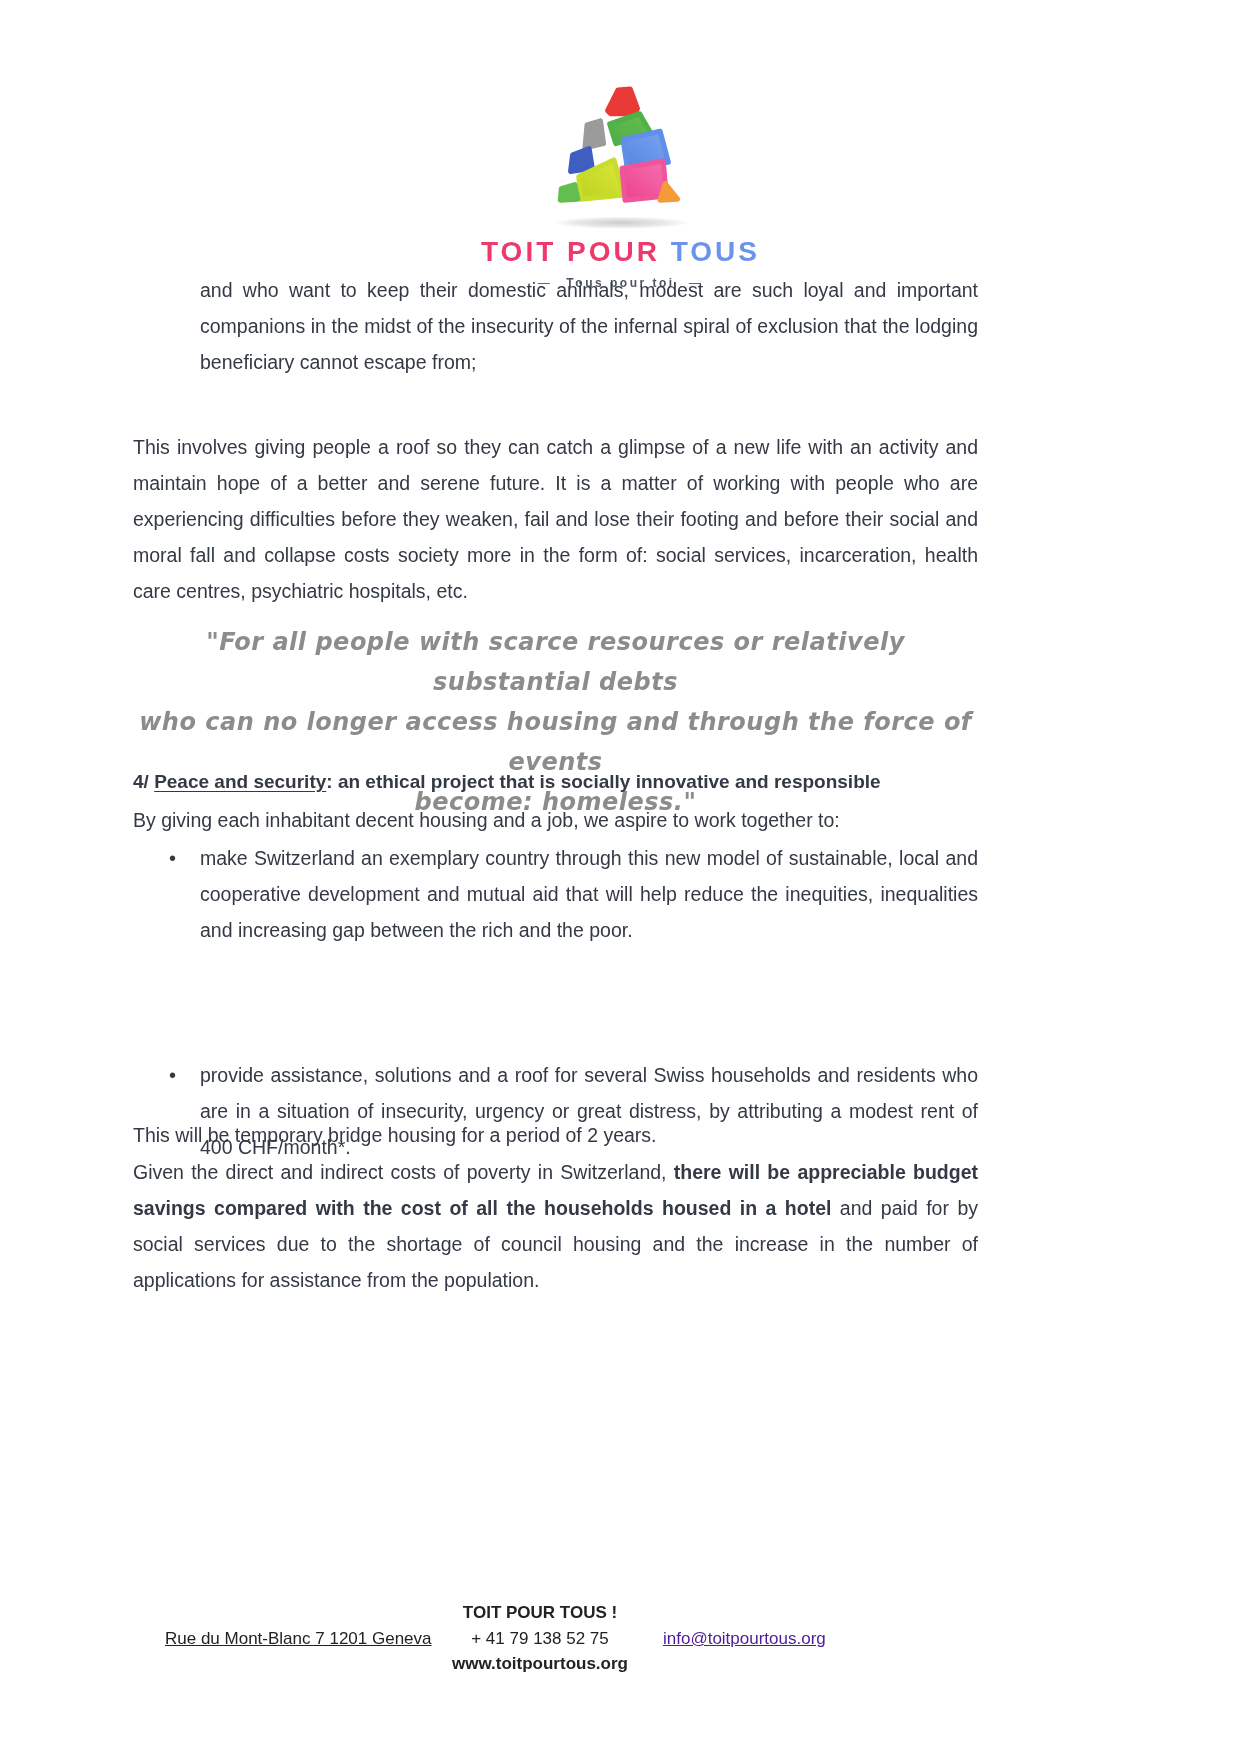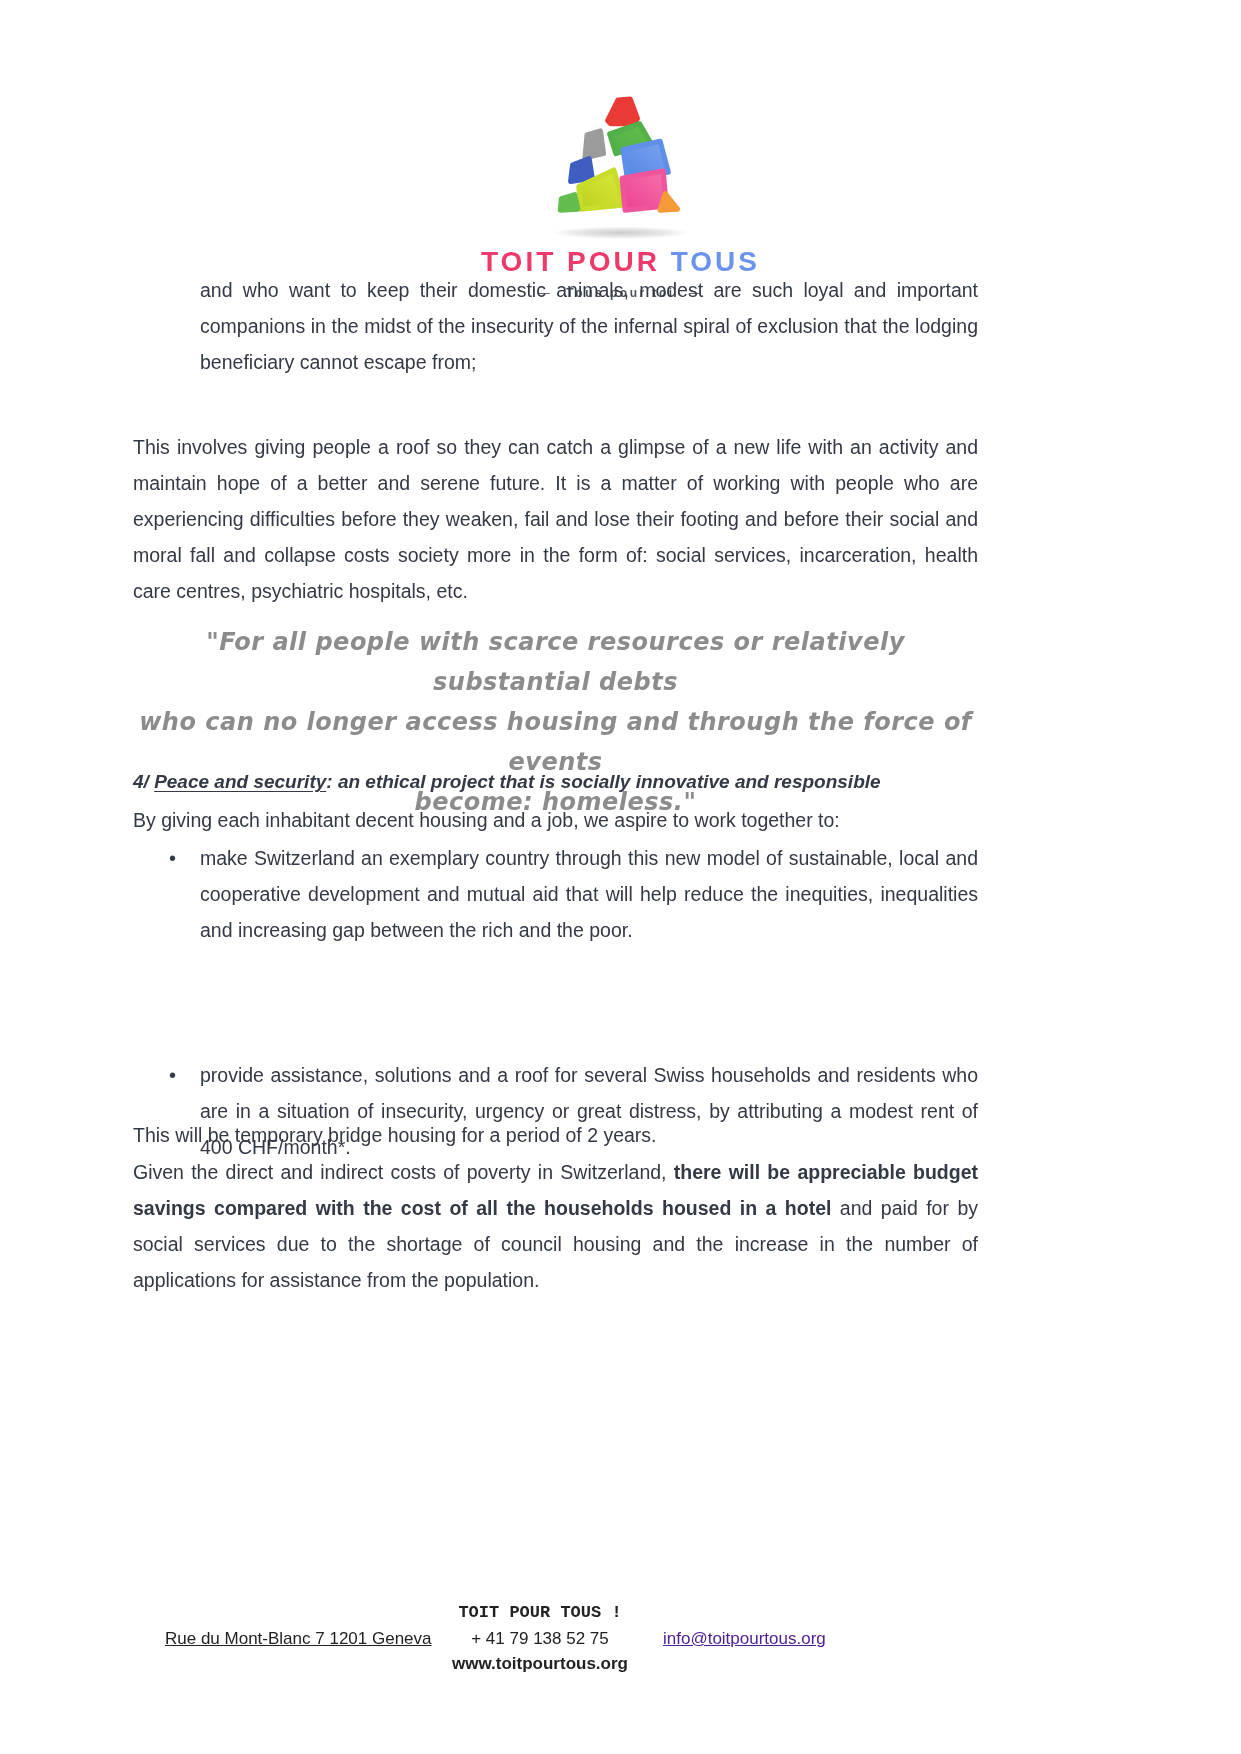--- a/index.html
+++ b/index.html
@@ -7,21 +7,21 @@
   .page {
     position:relative;
     width:1241px; height:1754px;
     background:#ffffff;
     font-family:"Liberation Sans", sans-serif;
     color:#333945;
     overflow:hidden;
   }
 
   
-  .header { position:absolute; top:12px; left:0; right:0; text-align:center; }
+  .header { position:absolute; top:2px; left:0; right:0; text-align:center; }
   .logo-svg { margin-top:84px; display:inline-block; }
   .logo-title { margin-top:0px; font-size:28px; font-weight:bold; letter-spacing:3px; }
   .logo-title .t-pink { color:#ED3A6A; }
   .logo-title .t-blue { color:#6B93EC; }
   .logo-subtitle { margin-top:8px; font-size:12px; font-weight:bold; letter-spacing:2.5px; color:#4d545e; }
   .logo-subtitle .dash { color:#4d545e; margin:0 14px; font-weight:normal; }
 
   
   .content { position:absolute; left:133px; top:0; width:845px; font-size:19.5px; line-height:36px; }
   .blk { position:absolute; width:845px; }
@@ -34,27 +34,27 @@
     text-align:center;
     font-family:"DejaVu Sans", sans-serif;
     font-style:italic;
     font-weight:600;
     font-size:24px;
     line-height:40px;
     letter-spacing:0.5px;
     color:#8c8c8c;
   }
 
-  .heading { font-weight:bold; white-space:nowrap; font-size:19px;font-style:italic; }
+  .heading { font-weight:bold; white-space:nowrap; font-size:19px; }
   .u { text-decoration:underline; text-underline-offset:3px; }
   .b { font-weight:bold; }
 
   
   .footer { position:absolute; left:0; top:0; width:1241px; font-size:17px; line-height:25px; color:#222222; }
-  .f-org { position:absolute; top:1600px; left:390px; width:300px; text-align:center; font-weight:bold;font-family:Liberation Mono, monospace; }
+  .f-org { position:absolute; top:1600px; left:390px; width:300px; text-align:center; font-weight:bold; }
   .f-address { position:absolute; top:1626px; left:165px;text-decoration:underline; }
   .f-phone { position:absolute; top:1626px; left:390px; width:300px; text-align:center; }
   .f-email { position:absolute; top:1626px; left:663px; color:#4c1d95; text-decoration:underline; cursor:pointer; }
   .f-web { position:absolute; top:1651px; left:390px; width:300px; text-align:center; font-weight:bold; }
 </style>
 </head>
 <body>
 
 <div class="page">
 

